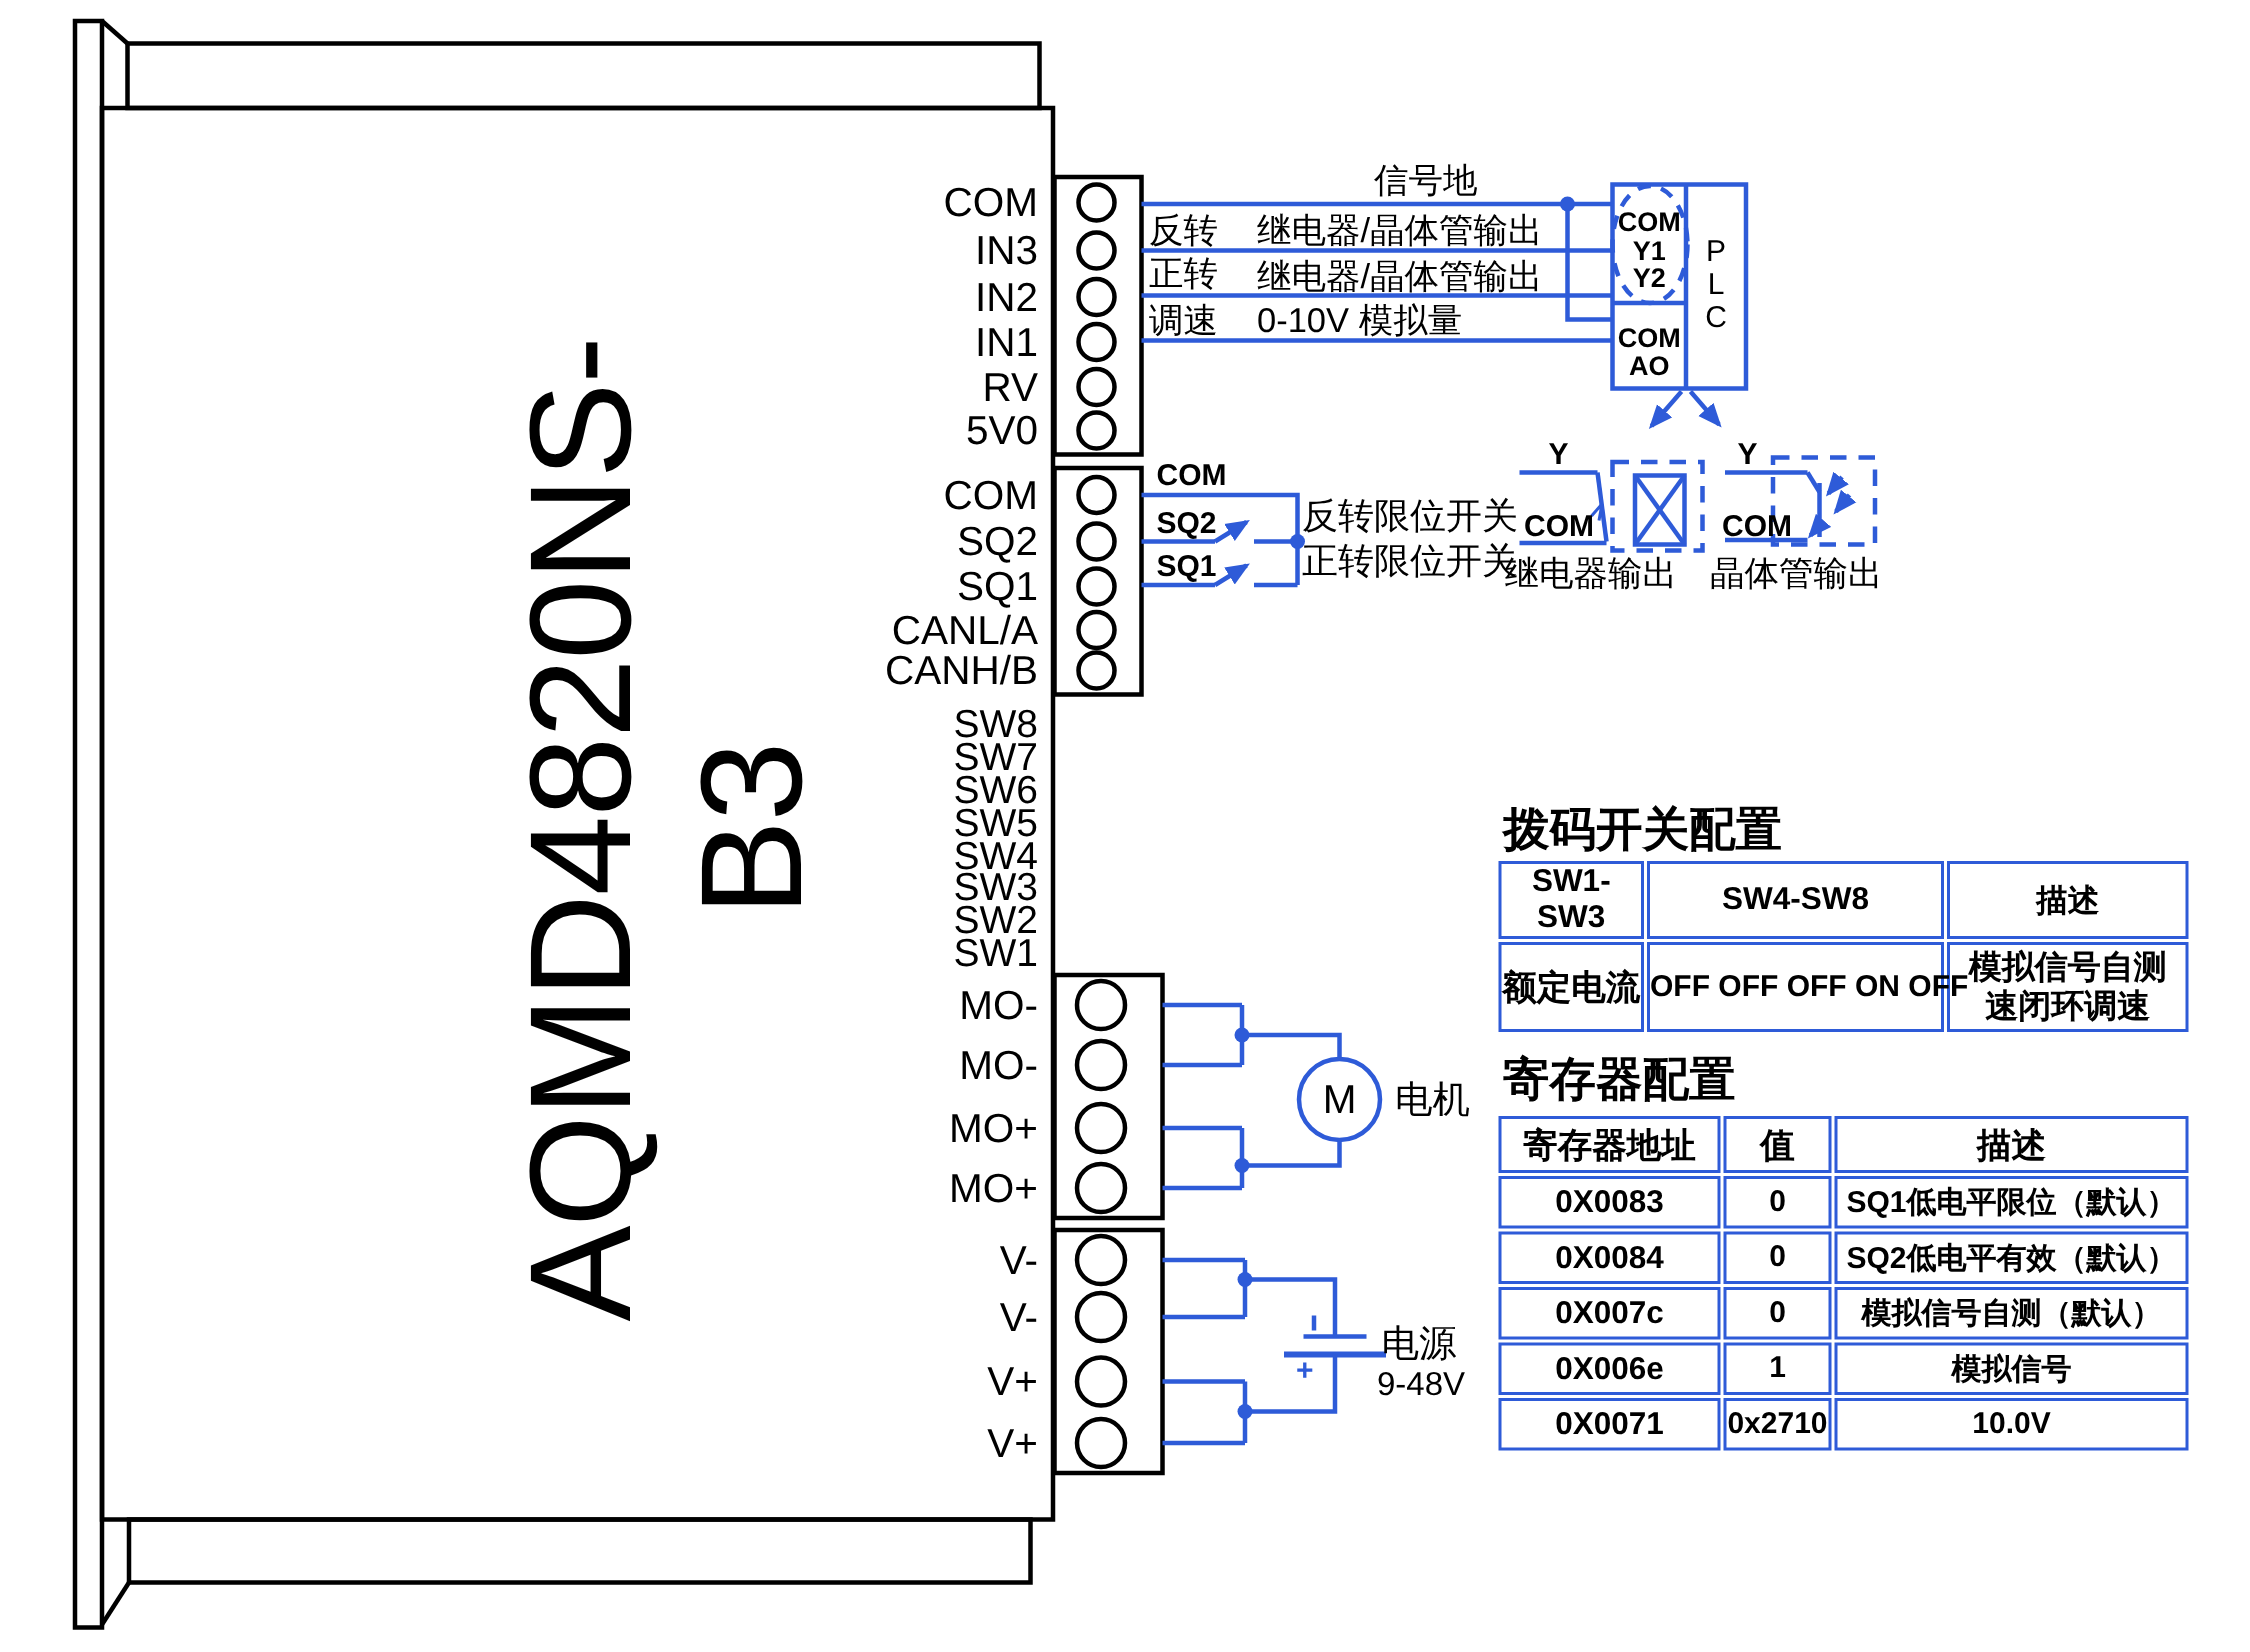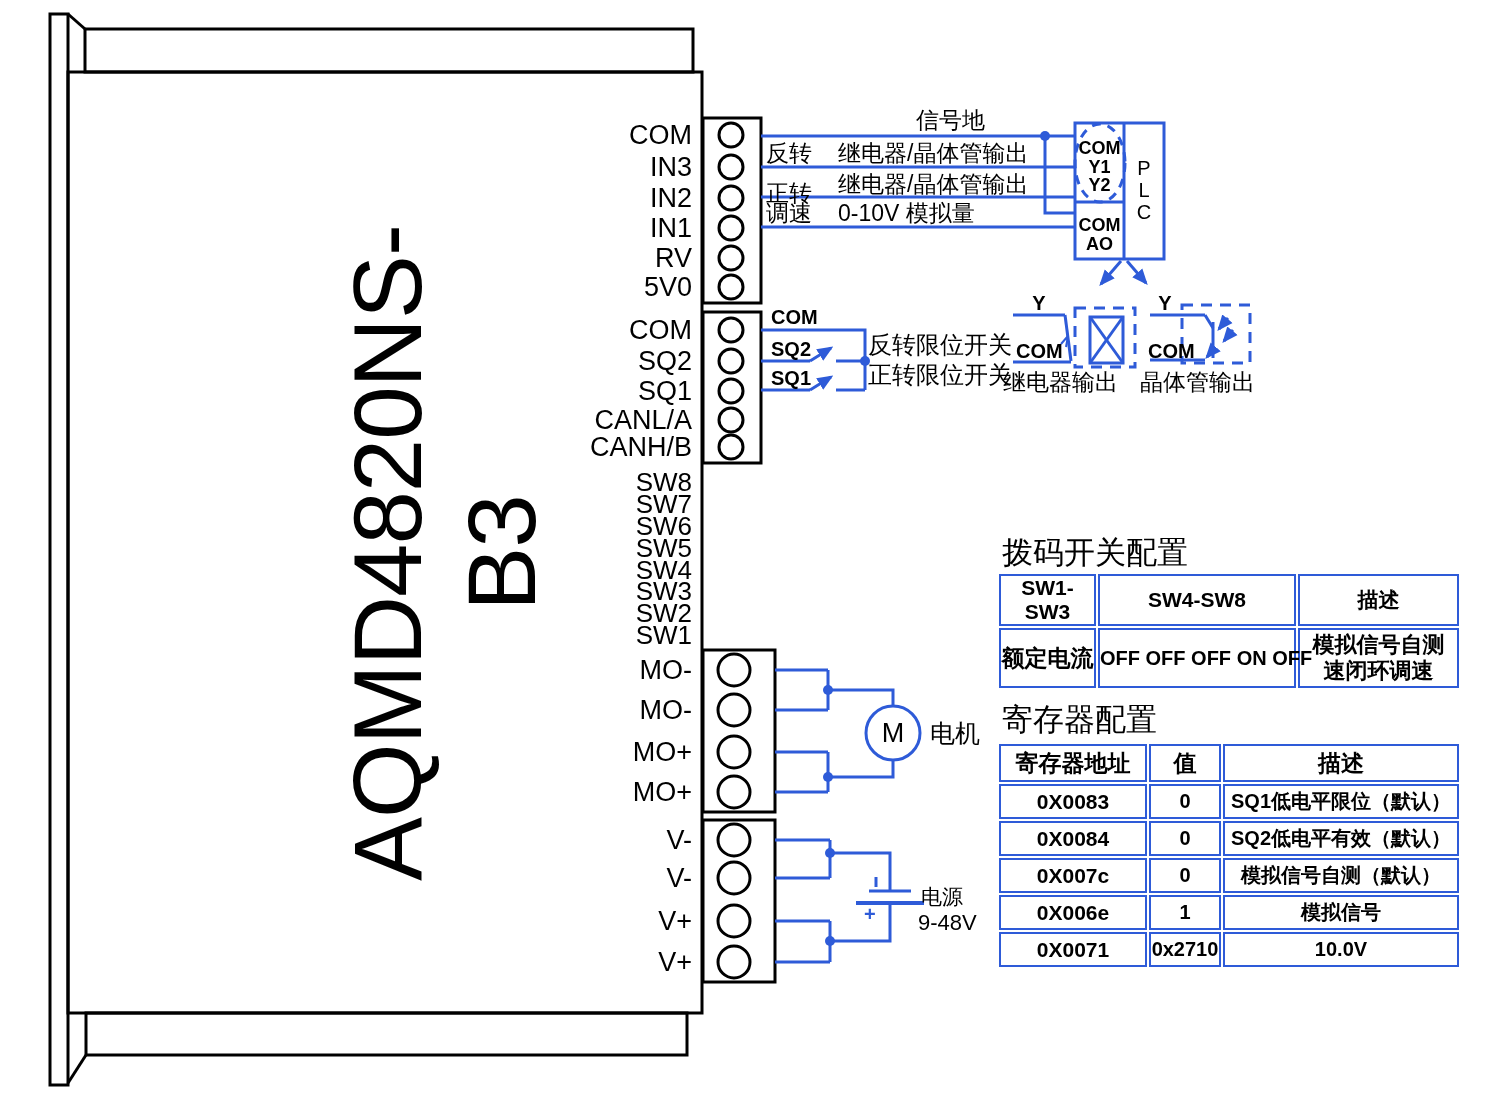--- a/index.html
+++ b/index.html
@@ -13,21 +13,21 @@
          transform:rotate(-90deg);transform-origin:50% 50%;}
   .pin{position:absolute;left:540px;width:152px;text-align:right;font-size:27px;line-height:32px;}
   .pin.sw{font-size:26px;line-height:26px;}
   .wl{position:absolute;font-size:23px;line-height:27px;}
   .tag{position:absolute;font-size:20px;line-height:23px;font-weight:bold;}
   .lim{position:absolute;font-size:24px;line-height:28px;}
   .plc-t{position:absolute;left:1075px;width:49px;text-align:center;font-size:18px;line-height:20px;font-weight:bold;}
   .plc-l{position:absolute;left:1124px;width:40px;text-align:center;font-size:20px;line-height:22px;}
   .out-t{position:absolute;font-size:20px;line-height:22px;font-weight:bold;}
   .cap{position:absolute;width:130px;text-align:left;font-size:23px;line-height:26px;}
-  .ttl{position:absolute;font-size:31px;line-height:36px;font-weight:normal;}
+  .ttl{position:absolute;font-size:31px;line-height:36px;font-weight:bold;}
   table.cfg{position:absolute;table-layout:fixed;border-collapse:separate;border-spacing:2px;}
   table.cfg th,table.cfg td{border:2px solid var(--blue);background:#fff;text-align:center;
         vertical-align:middle;padding:0;font-family:"Liberation Sans",sans-serif;color:var(--ink);}
   #dip th{height:26px;font-size:21px;font-weight:bold;}
   #dip td{height:56px;font-weight:bold;}
   #dip td.c1{font-size:23px;}
   #dip td.c2{font-size:20px;white-space:nowrap;}
   #dip td.c3{font-size:22px;line-height:26px;}
   #reg th{height:34px;font-size:23px;font-weight:bold;}
   #reg td{height:31px;font-weight:bold;}
@@ -199,21 +199,21 @@
 <div class="pin" style="top:776px">MO+</div>
 
 <div class="pin" style="top:824px">V-</div>
 <div class="pin" style="top:862px">V-</div>
 <div class="pin" style="top:905px">V+</div>
 <div class="pin" style="top:946px">V+</div>
 
 <div class="wl" style="left:845px;top:107px;width:140px;text-align:right">信号地</div>
 <div class="wl" style="left:766px;top:140px">反转</div>
 <div class="wl" style="left:838px;top:140px">继电器/晶体管输出</div>
-<div class="wl" style="left:766px;top:180px">正转</div>
+<div class="wl" style="left:766px;top:169px">正转</div>
 <div class="wl" style="left:838px;top:171px">继电器/晶体管输出</div>
 <div class="wl" style="left:766px;top:200px">调速</div>
 <div class="wl" style="left:838px;top:200px">0-10V 模拟量</div>
 
 <div class="tag" style="left:771px;top:306px">COM</div>
 <div class="tag" style="left:771px;top:338px">SQ2</div>
 <div class="tag" style="left:771px;top:367px">SQ1</div>
 
 <div class="lim" style="left:868px;top:331px">反转限位开关</div>
 <div class="lim" style="left:868px;top:361px">正转限位开关</div>
@@ -229,21 +229,21 @@
 
 <div class="out-t" style="left:1014px;top:292px;width:50px;text-align:center">Y</div>
 <div class="out-t" style="left:1016px;top:340px">COM</div>
 <div class="cap" style="left:1003px;top:369px">继电器输出</div>
 <div class="out-t" style="left:1140px;top:292px;width:50px;text-align:center">Y</div>
 <div class="out-t" style="left:1148px;top:340px">COM</div>
 <div class="cap" style="left:1140px;top:369px">晶体管输出</div>
 
 <div class="abs" style="left:873px;top:717px;width:40px;text-align:center;font-size:27px;line-height:32px">M</div>
 <div class="abs" style="left:930px;top:719px;font-size:25px;line-height:29px">电机</div>
-<div class="abs" style="left:921px;top:882px;font-size:21px;line-height:29px">电源</div>
+<div class="abs" style="left:921px;top:882px;font-size:25px;line-height:29px">电源</div>
 <div class="abs" style="left:918px;top:910px;font-size:22px;line-height:26px">9-48V</div>
 <div class="abs blue" style="left:864px;top:903px;font-size:20px;line-height:22px;font-weight:bold">+</div>
 
 <div class="ttl" style="left:1002px;top:535px">拨码开关配置</div>
 <table class="cfg" id="dip" style="left:997px;top:572px;width:462px">
   <colgroup>
         <col style="width:97px">
         <col style="width:198px">
         <col style="width:161px">
       </colgroup>

